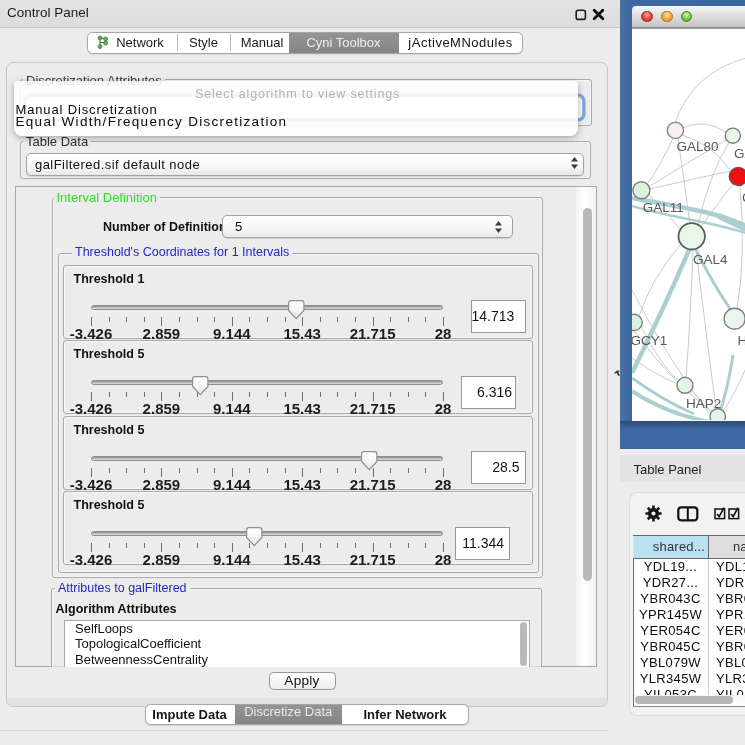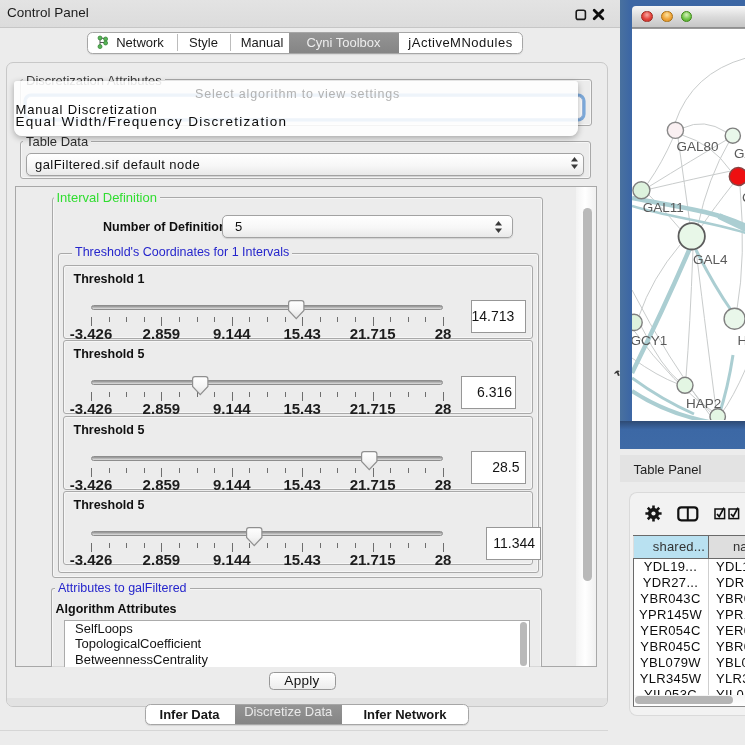--- a/index.html
+++ b/index.html
@@ -225,31 +225,31 @@
 <svg class="abs" style="left:246.2px;top:526.5px" width="17" height="20">
 <defs>
       <linearGradient id="g4" x1="0" y1="0" x2="0" y2="1">
         <stop offset="0" stop-color="#ffffff"></stop>
         <stop offset=".55" stop-color="#f4f4f4"></stop>
         <stop offset="1" stop-color="#e2e2e2"></stop>
       </linearGradient>
     </defs>
 <path d="M3,0.6 L13.5,0.6 Q15.9,0.6 15.9,3 L15.9,10.5 L8.25,18.6 L0.6,10.5 L0.6,3 Q0.6,0.6 3,0.6 Z" fill="url(#g4)" stroke="#8f8f8f" stroke-width="1.2"></path>
   </svg>
-<div class="vbox" style="left:486px;top:526.5px;width:55px;height:33px;line-height:31px;padding-right:5px">11.344</div>
+<div class="vbox" style="left:455px;top:526.5px;width:55px;height:33px;line-height:31px;padding-right:5px">11.344</div>
 <div class="etched" style="left:51px;top:588px;width:491px;height:78.5px;border-bottom:none;border-radius:3px 3px 0 0"></div>
 <div class="tlabel" style="left:55px;top:581.5px;font-size:12.5px;color:#2525cc">Attributes to galFiltered</div>
 <div class="abs" style="left:55.5px;top:601.5px;font-size:12.5px;font-weight:bold;color:#0f0f0f">Algorithm Attributes</div>
 <div class="abs" style="left:63.5px;top:619.5px;width:466.5px;height:47px;background:#fff;border:1px solid #ababab;border-bottom:none"></div>
 <div class="abs" style="left:75px;top:621px;width:380px;font-size:13px;line-height:15.4px;color:#141414">SelfLoops<br>TopologicalCoefficient<br>BetweennessCentrality</div>
 <div class="abs" style="left:519.5px;top:622px;width:7.5px;height:44px;background:#b9b9b9;border-radius:4px"></div>
 <div class="abs" style="left:268.5px;top:672px;width:67px;height:18px;border:1px solid #989898;border-radius:4.5px;background:linear-gradient(180deg,#ffffff,#ededed);text-align:center;line-height:16px;font-size:13.5px;letter-spacing:.3px;color:#121212">Apply</div>
 <div class="abs" style="left:144.5px;top:703.5px;width:324px;height:21.5px;background:#fff;border:1px solid #a6a6a6;border-radius:5.5px;box-shadow:0 1px 1px rgba(0,0,0,.1)"></div>
 <div class="abs" style="left:235px;top:703.5px;width:106.5px;height:21.5px;background:linear-gradient(180deg,#949494,#858585);border-top:1px solid #a6a6a6;border-bottom:1px solid #a6a6a6"></div>
-<div class="seg" style="left:144.5px;top:703.5px;width:90px;height:21.5px;color:#161616;font-weight:bold">Infer Data</div>
+<div class="seg" style="left:144.5px;top:703.5px;width:90px;height:21.5px;color:#161616;font-weight:bold">Impute Data</div>
 <div class="seg" style="left:235px;top:703.5px;width:106.5px;height:16px;color:#e9e9e9">Discretize Data</div>
 <div class="seg" style="left:341.5px;top:703.5px;width:127px;height:21.5px;color:#161616;font-weight:bold">Infer Network</div>
 <div class="abs" style="left:0;top:730px;width:620px;height:1px;background:rgba(0,0,0,.09)"></div>
 <div class="abs" style="left:619.5px;top:0;width:125.5px;height:449px;background:linear-gradient(90deg,#49719f,#3d67a4 8%,#3b66a4)"></div>
 <div class="abs" style="left:619.5px;top:420.5px;width:125.5px;height:28.5px;background:linear-gradient(180deg,#2e4a74,#3c68a5 30%,#3e6aa6)"></div>
 <div class="abs" style="left:631.5px;top:6px;width:113.5px;height:21.5px;background:linear-gradient(180deg,#f7f7f7,#d9d9d9 55%,#c6c6c6);border-bottom:1px solid #8f8f8f;border-radius:4px 0 0 0"></div>
 <div class="abs" style="left:641.3px;top:10.8px;width:11.5px;height:11.5px;border-radius:50%;background:radial-gradient(circle at 50% 32%,#f6a8a2,#e4433c 55%,#c03028);border:1px solid #a02820"></div>
 <div class="abs" style="left:661.0px;top:10.8px;width:11.5px;height:11.5px;border-radius:50%;background:radial-gradient(circle at 50% 32%,#fbe3a0,#f0a63c 55%,#d98e23);border:1px solid #ab7011"></div>
 <div class="abs" style="left:680.6px;top:10.8px;width:11.5px;height:11.5px;border-radius:50%;background:radial-gradient(circle at 50% 32%,#d7f0bc,#74c84c 55%,#4ea229);border:1px solid #3c8715"></div>
 <div class="abs" style="left:631.5px;top:27.5px;width:113.5px;height:393px;background:#fff;border-top:1px solid #9a9a9a"></div>

